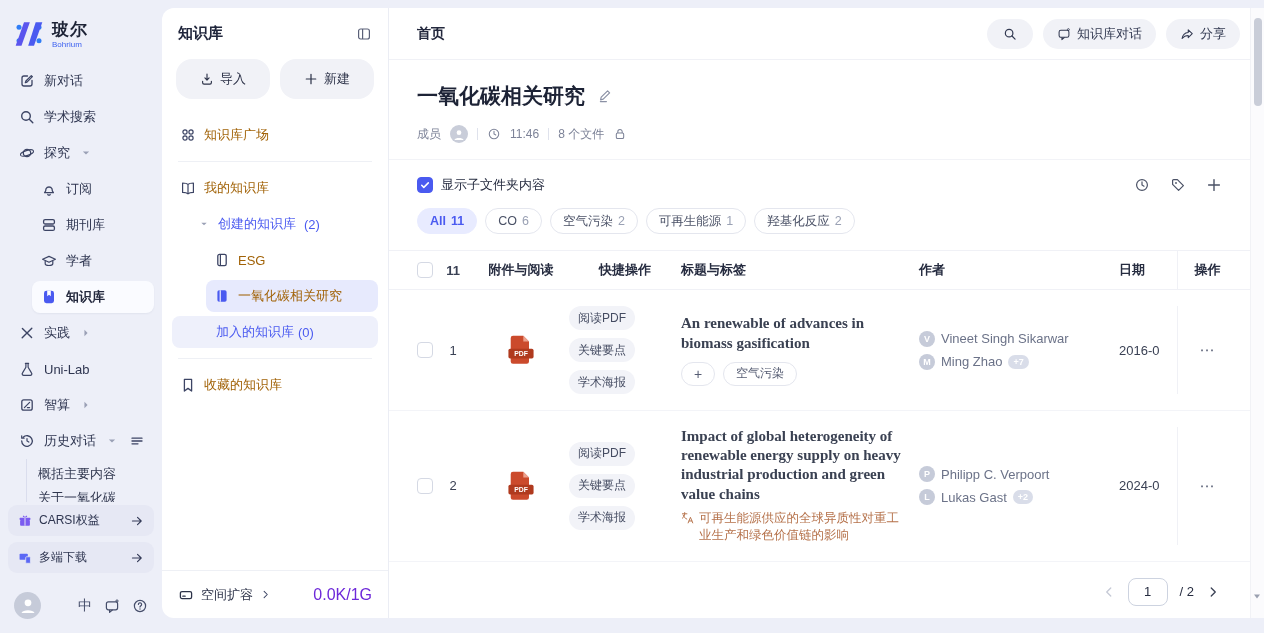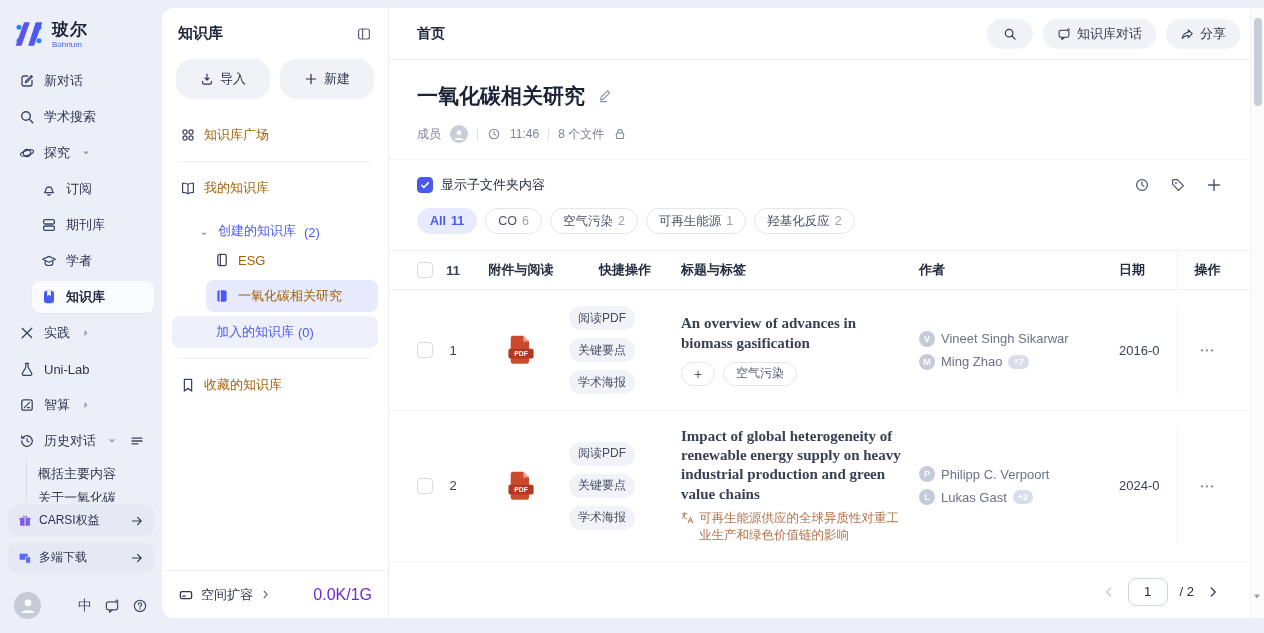--- a/index.html
+++ b/index.html
@@ -36,21 +36,21 @@
 
   
   .p2 { width:227px; flex:none; border-right:1px solid #ebedf4; display:flex; flex-direction:column; padding-top:14px; }
   .p2-head { display:flex; align-items:center; justify-content:space-between; padding:2px 16px 10px; }
   .p2-title { font-size:15px; font-weight:bold; color:#20263c; }
   .p2-collapse { color:#5a6078; cursor:pointer; }
   .p2-btns { display:flex; gap:10px; padding:6px 14px 12px; }
   .p2-btn { flex:1; height:40px; border-radius:16px; background:#f1f2f7; display:flex; align-items:center; justify-content:center; gap:6px; font-size:13px; color:#2c3248; cursor:pointer; }
   .t-row { height:32px; margin:2px 10px; padding:0 8px; border-radius:8px; display:flex; align-items:center; gap:8px; font-size:13px; color:#a16207; cursor:pointer; white-space:nowrap; }
   .t-row .ic { color:#3c4464; }
-  .t-row.ind1 { margin-left:28px;align-items:flex-end; }
+  .t-row.ind1 { margin-left:28px; }
   .t-row.ind2 { margin-left:44px; }
   .t-row.blue { color:#4a5af0; }
   .t-row.sel { background:#e7eafd; }
   .t-row.sel .ic { color:#4a5af0; }
   .t-row.joined { background:#eef0fb; justify-content:flex-start; padding-left:44px; }
   .p2-div { height:1px; background:#eef0f5; margin:8px 16px; }
   .p2-store { margin-top:auto; border-top:1px solid #eef0f5; height:48px; display:flex; align-items:center; padding:0 16px; gap:7px; font-size:13px; color:#2c3248; }
   .p2-usage { margin-left:auto; font-size:16px; color:#6d28d9; }
 
   
@@ -613,21 +613,21 @@
             <rect x="1" y="13" width="22" height="8.5" rx="1.5" fill="#b03a1e"></rect>
             <text x="12" y="19.4" font-size="6" fill="#fff" text-anchor="middle" font-weight="bold" font-family="Liberation Sans,sans-serif">PDF</text>
           </svg>
         </span>
         <div class="qa-stack">
           <span class="qa">阅读PDF</span>
           <span class="qa">关键要点</span>
           <span class="qa">学术海报</span>
         </div>
         <div>
-          <div class="ttl">An overview of advances in biomass gasification</div>
+          <div class="ttl">An renewable of advances in biomass gasification</div>
           <div class="tagrow">
             <span class="tadd">+</span>
             <span class="tpill">空气污染</span>
           </div>
         </div>
         <div class="auth">
           <div class="a-line">
             <span class="av">V</span>
             <span>Vineet Singh Sikarwar</span>
           </div>

